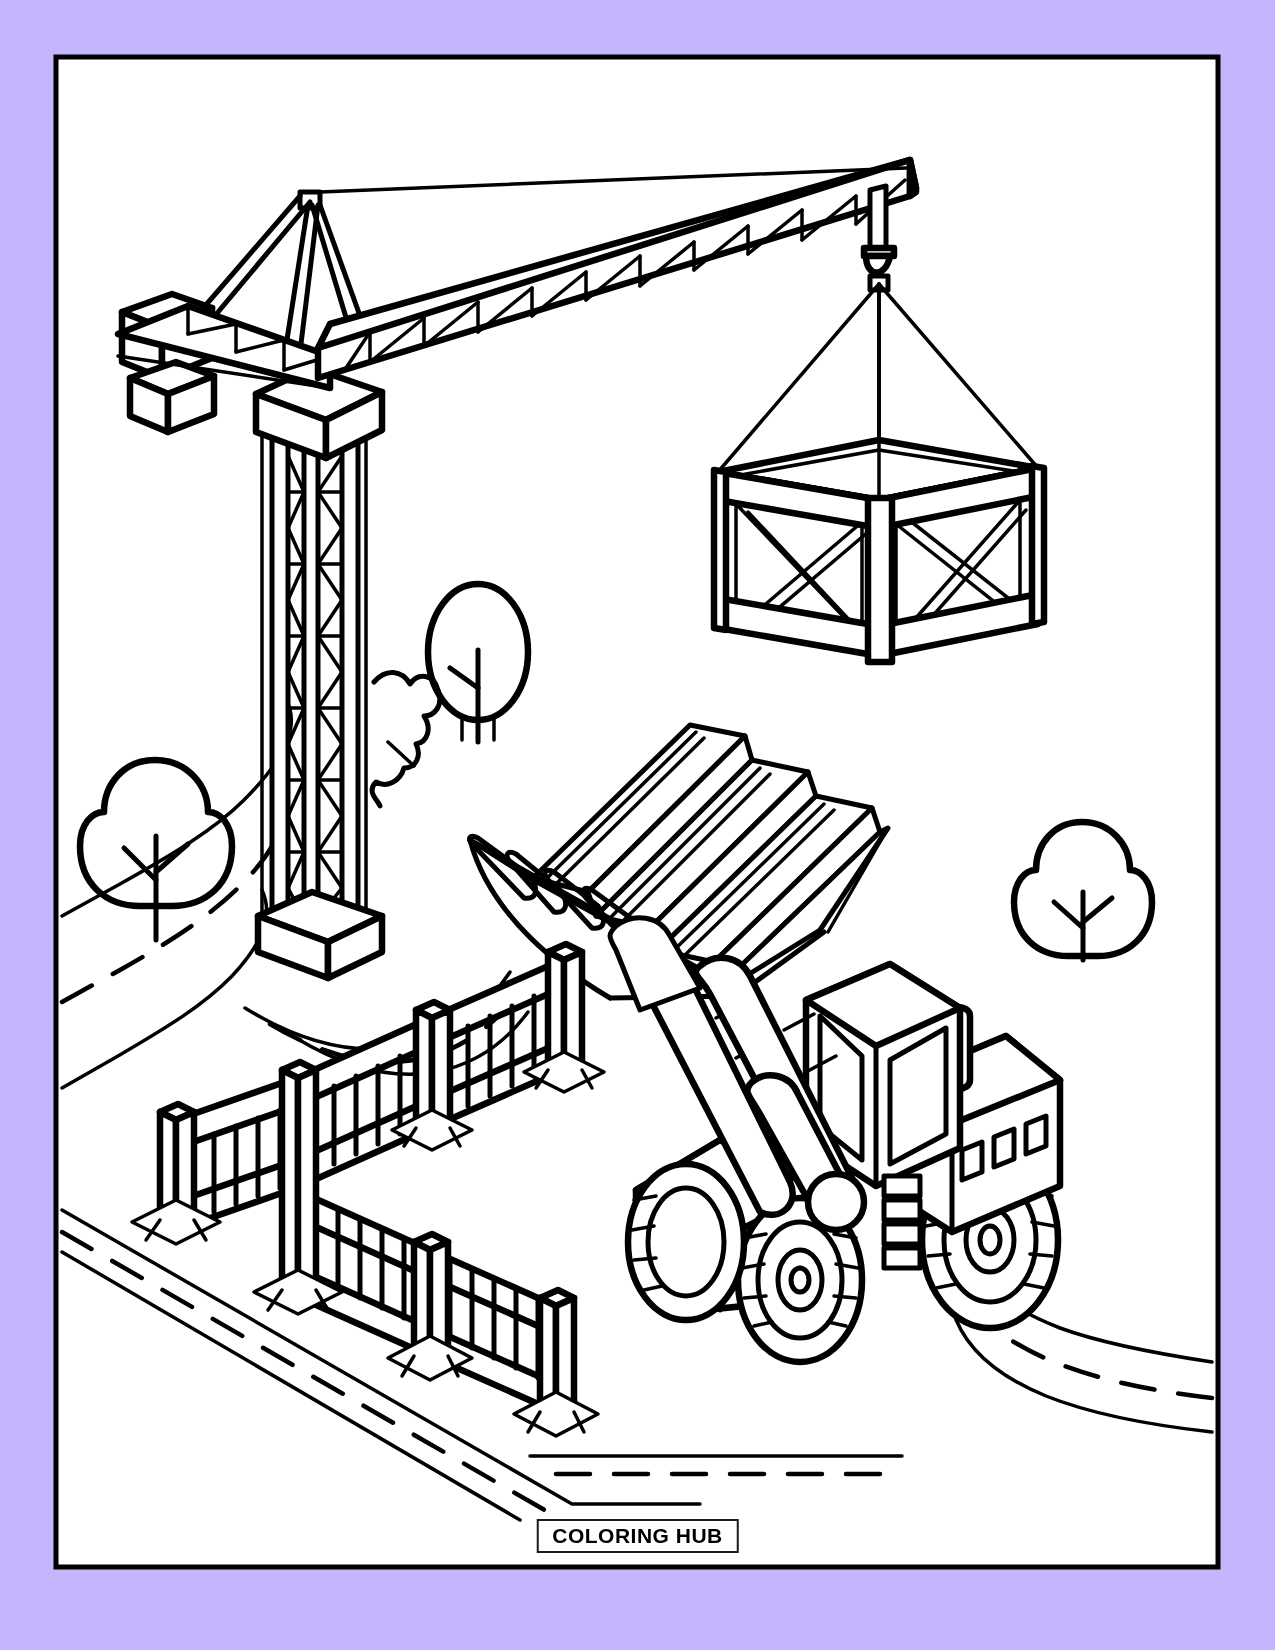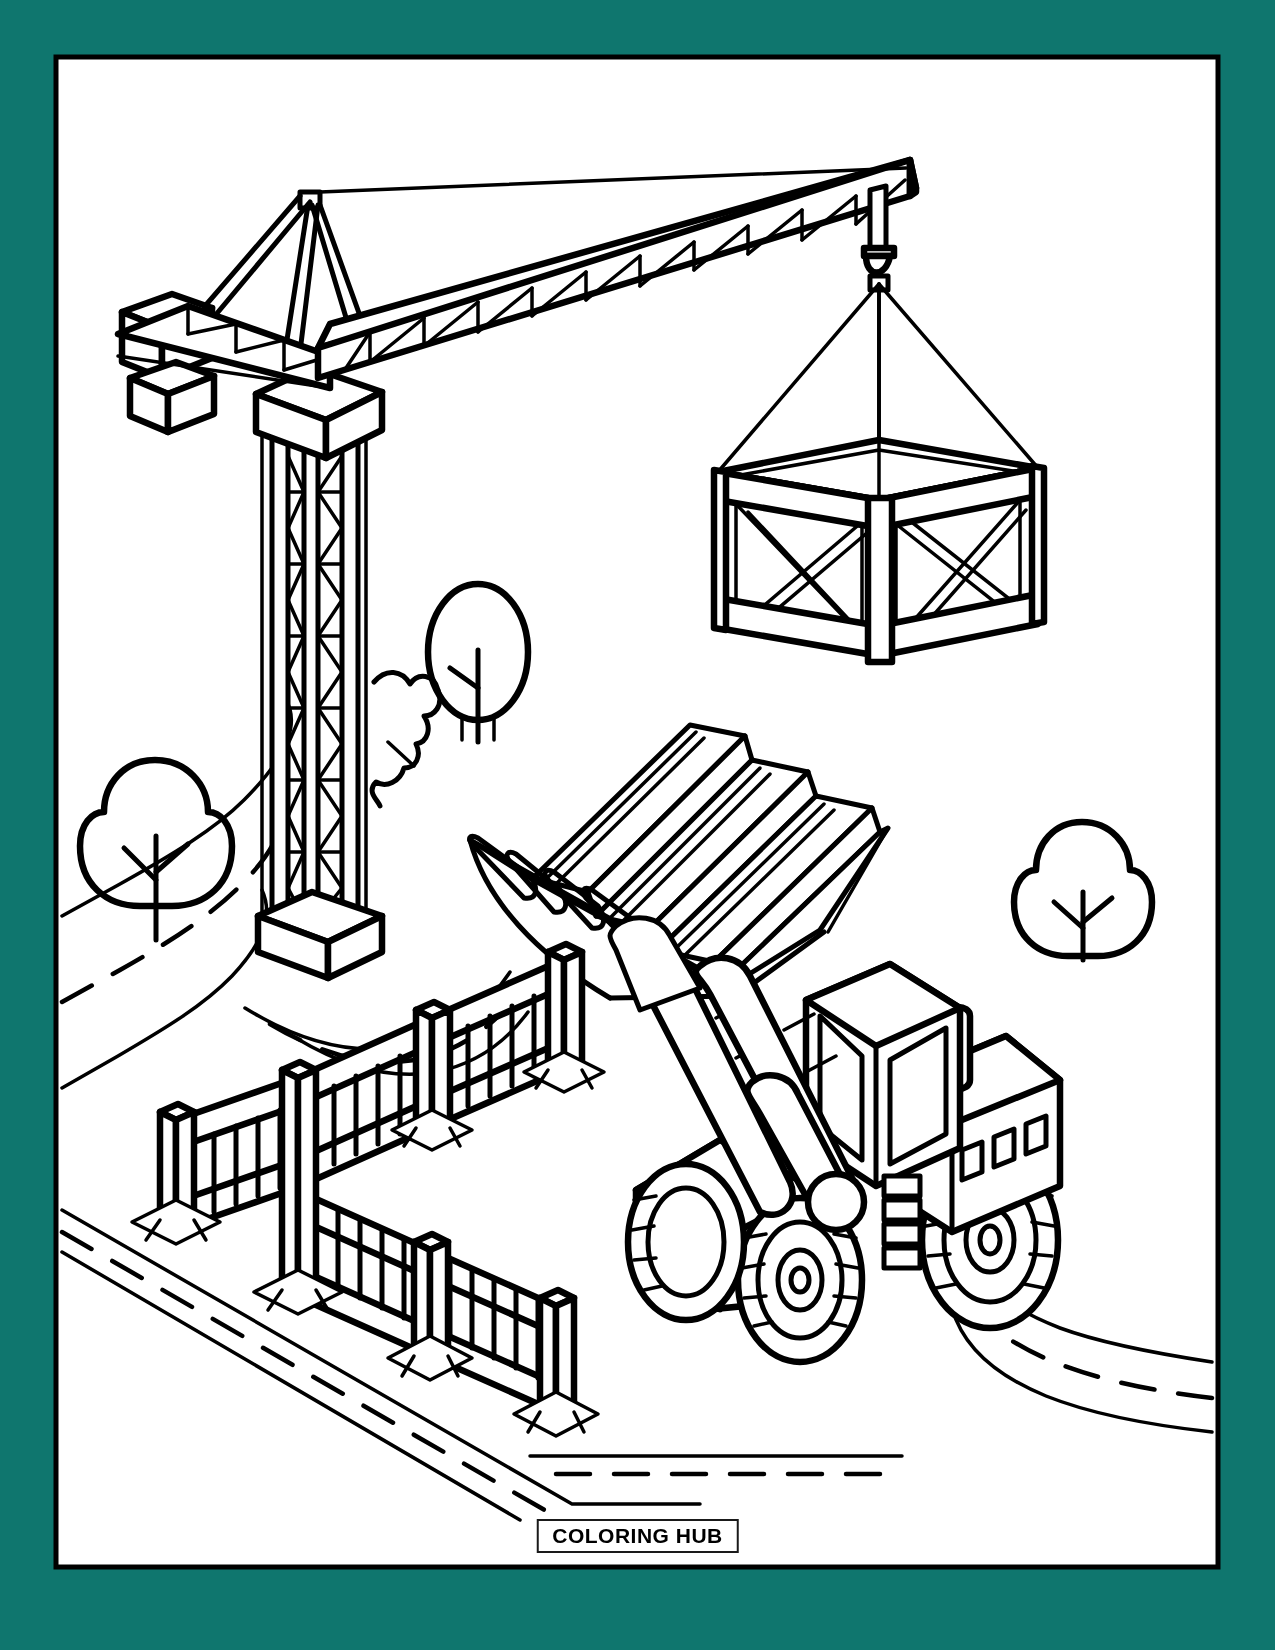--- a/index.html
+++ b/index.html
@@ -13,21 +13,21 @@
     height: 1650px;
     font-family: "Liberation Sans", sans-serif;
     overflow: hidden;
     position: relative;
   }
   #page {
     position: absolute;
     left: 0; top: 0;
     width: 1275px;
     height: 1650px;
-    background: #0f766e;
+    background: #c4b5fd;
   }
   #artboard {
     position: absolute;
     left: 0; top: 0;
     width: 1275px;
     height: 1650px;
   }
   .footer-badge {
     position: absolute;
     left: 50%;

